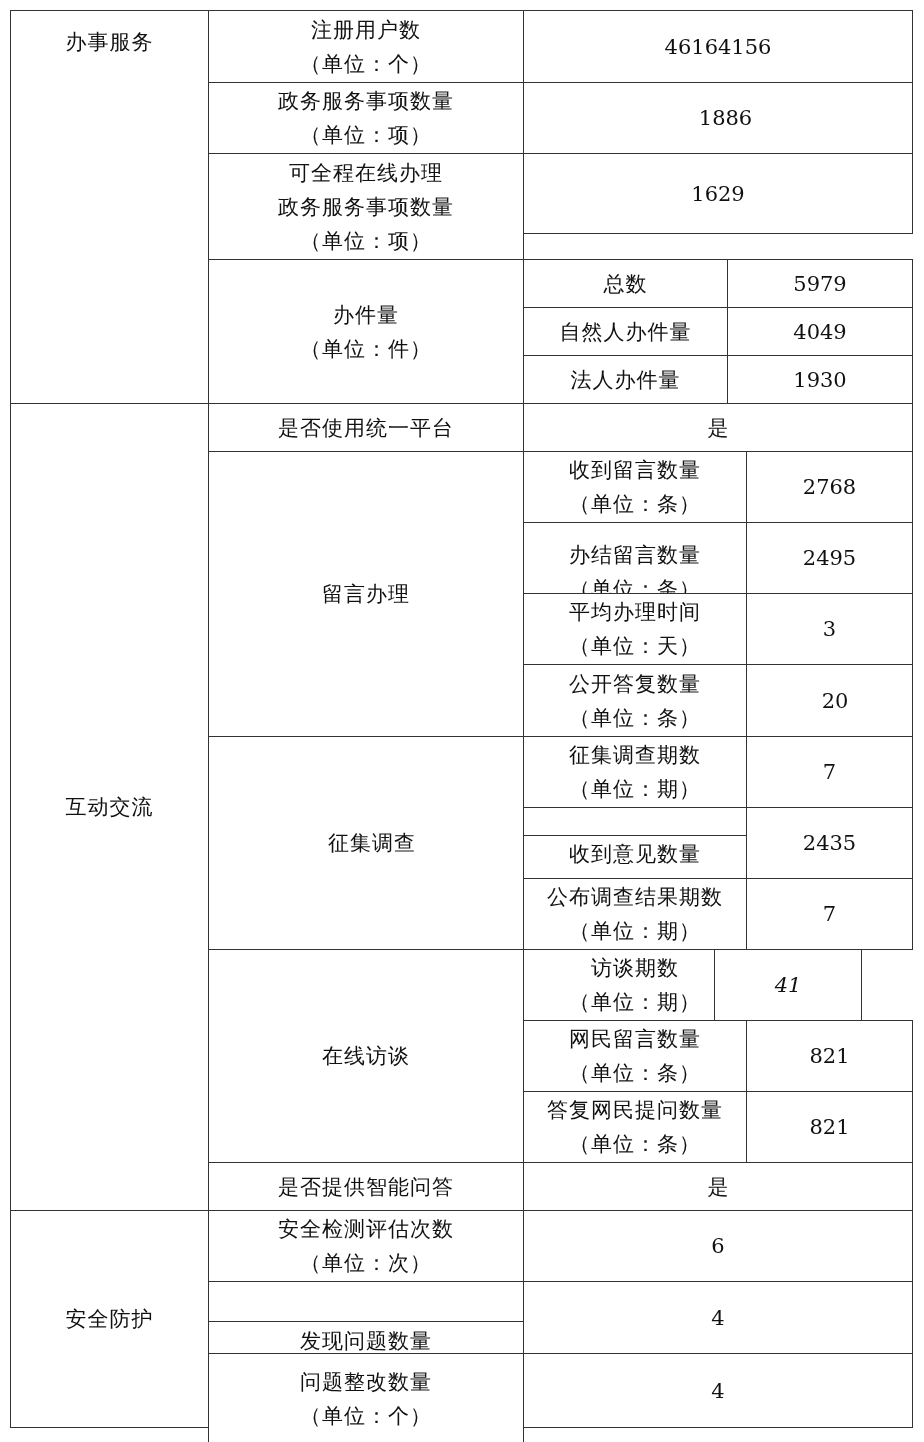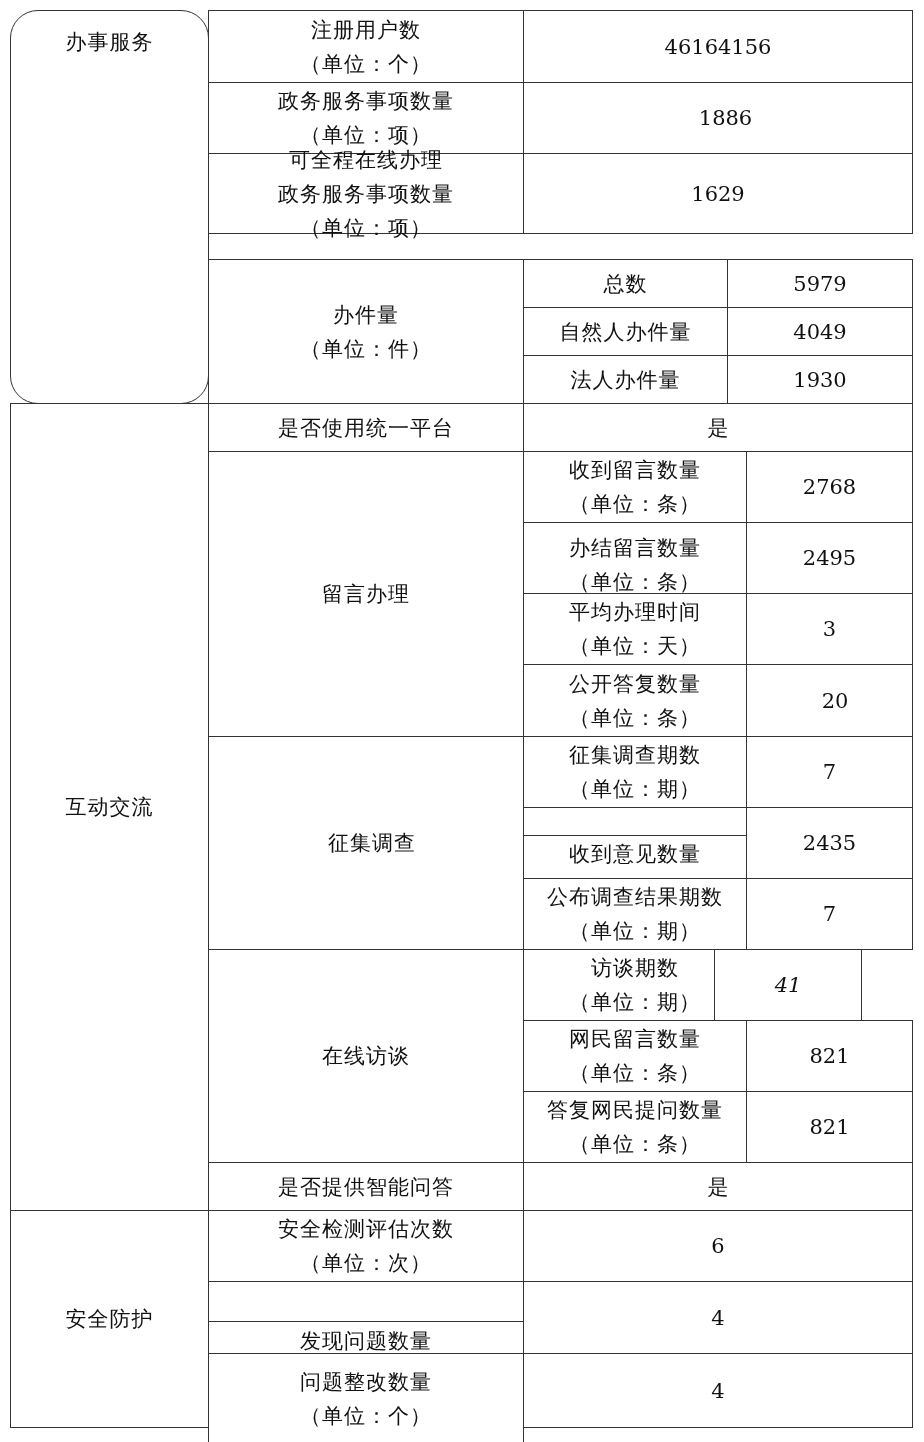--- a/index.html
+++ b/index.html
@@ -8,41 +8,41 @@
   .cell { position: absolute; box-sizing: border-box; border: 1px solid #333;
           display: flex; flex-direction: column; align-items: center; justify-content: center;
           text-align: center; font-size: 21px; line-height: 34px; background: #fff; }
   .cell.top { justify-content: flex-start; padding-top: 14px; }
   .num { font-size: 21px; }
   .line { display: block; white-space: nowrap; letter-spacing: 1px; }
 </style>
 </head>
 <body>
 
-<div class="cell top" style="left:10px;top:10px;width:199px;height:394px;border-radius:28px;">
+<div class="cell top" style="left:10px;top:10px;width:199px;height:394px;">
   <span class="line">办事服务</span>
 </div>
 
 <div class="cell" style="left:208px;top:10px;width:316px;height:73px;">
   <span class="line">注册用户数</span>
   <span class="line">（单位：个）</span>
 </div>
 <div class="cell num" style="left:523px;top:10px;width:390px;height:73px;">
   <span>46164156</span>
 </div>
 
 <div class="cell" style="left:208px;top:82px;width:316px;height:72px;">
   <span class="line">政务服务事项数量</span>
   <span class="line">（单位：项）</span>
 </div>
 <div class="cell num" style="left:523px;top:82px;width:390px;height:72px;padding-left:15px;">
   <span>1886</span>
 </div>
 
-<div class="cell" style="left:208px;top:153px;width:316px;height:81px;">
+<div class="cell" style="left:208px;top:153px;width:316px;height:107px;">
   <span class="line">可全程在线办理</span>
   <span class="line">政务服务事项数量</span>
   <span class="line">（单位：项）</span>
 </div>
 <div class="cell num" style="left:523px;top:153px;width:390px;height:81px;">
   <span>1629</span>
 </div>
 
 <div class="cell" style="left:208px;top:259px;width:316px;height:145px;">
   <span class="line">办件量</span>
@@ -81,21 +81,21 @@
 <div class="cell" style="left:208px;top:451px;width:316px;height:286px;">
   <span class="line">留言办理</span>
 </div>
 <div class="cell" style="left:523px;top:451px;width:224px;height:72px;">
   <span class="line">收到留言数量</span>
   <span class="line">（单位：条）</span>
 </div>
 <div class="cell num" style="left:746px;top:451px;width:167px;height:72px;">
   <span>2768</span>
 </div>
-<div class="cell" style="left:523px;top:522px;width:224px;height:85px;">
+<div class="cell" style="left:523px;top:522px;width:224px;height:85px;justify-content:flex-end;">
   <span class="line">办结留言数量</span>
   <span class="line">（单位：条）</span>
 </div>
 <div class="cell num" style="left:746px;top:522px;width:167px;height:72px;">
   <span>2495</span>
 </div>
 <div class="cell" style="left:523px;top:593px;width:224px;height:72px;">
   <span class="line">平均办理时间</span>
   <span class="line">（单位：天）</span>
 </div>

